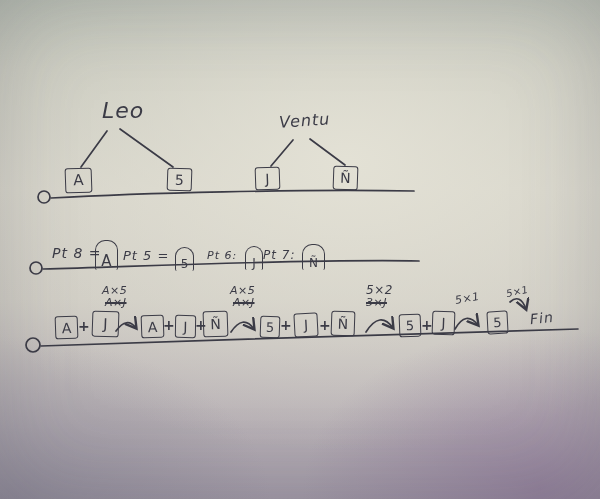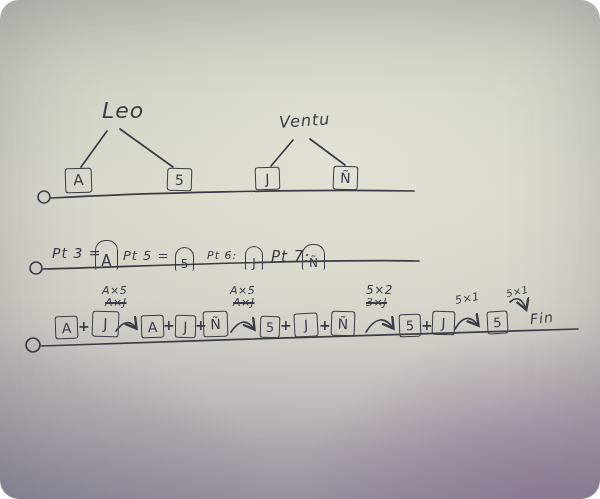--- a/index.html
+++ b/index.html
@@ -6,21 +6,20 @@
   html,body { margin:0; padding:0; }
   body { font-family: "DejaVu Sans", sans-serif; }
   .canvas {
     position: relative; width: 600px; height: 499px; overflow: hidden;
     background:
       radial-gradient(55% 45% at 90% 98%, rgba(135,112,146,0.60), rgba(135,112,146,0) 72%),
       radial-gradient(60% 45% at 2% 100%, rgba(125,123,138,0.50), rgba(125,123,138,0) 72%),
       radial-gradient(95% 75% at 58% 32%, rgba(228,226,214,0.95), rgba(228,226,214,0) 78%),
       linear-gradient(180deg, #b6bcb1 0%, #c6c7bc 14%, #d3d1c7 38%, #cecbc3 60%, #b6afb4 84%, #a29aa7 100%);
     box-shadow: inset 0 0 90px rgba(70,68,82,0.22);
-    border-radius: 19px;
   }
   .strokes { position:absolute; left:0; top:0; }
   .t { position:absolute; color:var(--ink); white-space:nowrap; }
   .hand { font-style: italic; letter-spacing: 1px; }
   .b {
     position:absolute; display:flex; align-items:center; justify-content:center;
     border:1.6px solid var(--ink); color:var(--ink); font-size:14px;
     border-radius:3px; line-height:1;
   }
   .arch {
@@ -66,30 +65,30 @@
   </svg>
 
   <div class="t hand" style="left:102px; top:98px; font-size:22px;">Leo</div>
   <div class="t hand" style="left:279px; top:111px; font-size:16px; transform:rotate(-4deg);">Ventu</div>
 
   <div class="b" style="left:65px;  top:168px; width:25px; height:23px; transform:rotate(-2deg); font-size:15px;">A</div>
   <div class="b" style="left:167px; top:168px; width:23px; height:21px; transform:rotate(2deg);">5</div>
   <div class="b" style="left:255px; top:167px; width:23px; height:21px; transform:rotate(-2deg);">J</div>
   <div class="b" style="left:333px; top:166px; width:23px; height:22px; transform:rotate(2deg);">Ñ</div>
 
-  <div class="t hand" style="left:52px; top:245px; font-size:14px;">Pt 3 =</div>
+  <div class="t hand" style="left:52px; top:245px; font-size:14px;">Pt 8 =</div>
   <div class="b arch" style="left:95px; top:240px; width:21px; height:28px; font-size:15px;">A</div>
 
   <div class="t hand" style="left:123px; top:248px; font-size:13px;">Pt 5 =</div>
   <div class="b arch" style="left:175px; top:247px; width:17px; height:22px; font-size:12px;">5</div>
 
   <div class="t hand" style="left:207px; top:249px; font-size:11px;">Pt 6:</div>
   <div class="b arch" style="left:245px; top:246px; width:16px; height:22px; font-size:12px;">J</div>
 
-  <div class="t hand" style="left:271px; top:248px; font-size:15px;">Pt 7:</div>
+  <div class="t hand" style="left:263px; top:248px; font-size:12px;">Pt 7:</div>
   <div class="b arch" style="left:302px; top:244px; width:21px; height:24px; font-size:12px;">Ñ</div>
 
   <div class="ann" style="left:102px; top:284px;">A×5</div>
   <div class="ann strike" style="left:105px; top:296px;">A×J</div>
 
   <div class="ann" style="left:230px; top:284px;">A×5</div>
   <div class="ann strike" style="left:233px; top:296px;">A×J</div>
 
   <div class="ann" style="left:366px; top:283px; font-size:12px;">5×2</div>
   <div class="ann strike" style="left:366px; top:296px;">3×J</div>

